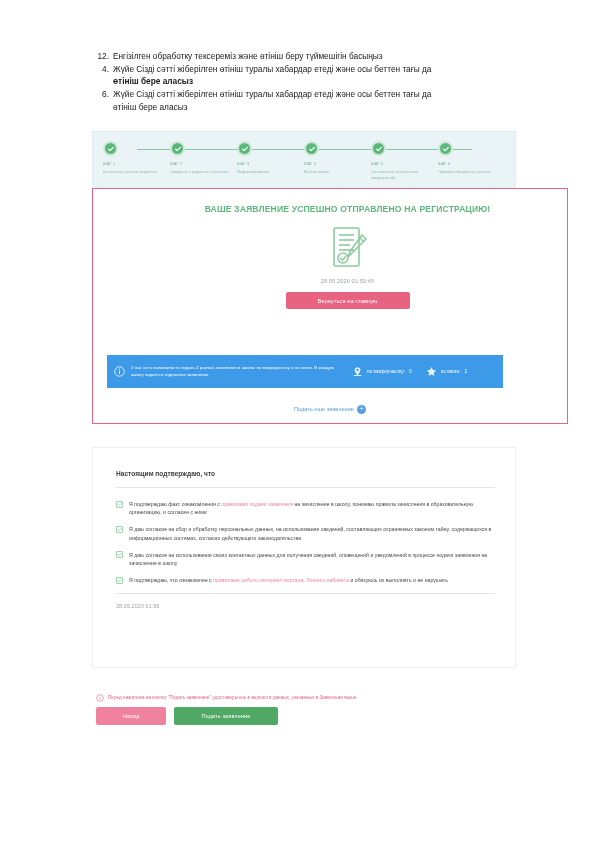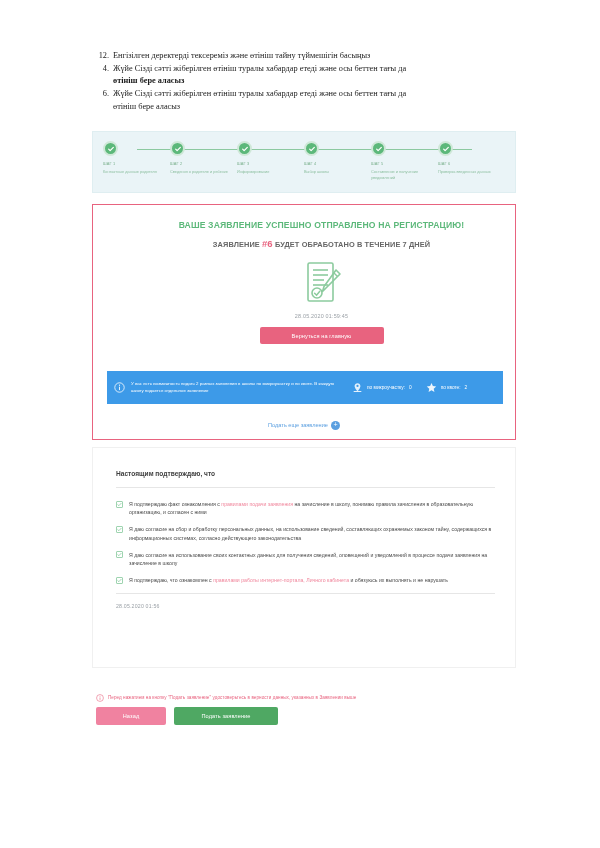--- a/index.html
+++ b/index.html
@@ -15,21 +15,20 @@
 
   .page { position: relative; width: 600px; height: 848px; }
 
   
   .instructions {
     position: absolute;
     left: 96px; top: 50px; width: 418px;
     font-size: 8.3px;
     line-height: 12.4px;
     color: #1a1a1a;
-    font-family: Liberation Serif, serif;
   }
   .instructions .item { display: flex; margin-bottom: 0.5px; }
   .instructions .num { width: 17px; flex: 0 0 17px; text-align: right; padding-right: 4px; }
   .instructions .txt { flex: 1 1 auto; }
   .instructions .txt b { font-weight: bold; }
 
   
   .stepper-panel {
     position: absolute;
     left: 92px; top: 131px; width: 424px; height: 62px;
@@ -68,21 +67,21 @@
   }
   .step .sdesc {
     font-size: 3.9px;
     color: #8cbf9f;
     line-height: 5.4px;
   }
 
   
   .success-panel {
     position: absolute;
-    left: 92px; top: 204px; width: 424px; height: 236px;
+    left: 92px; top: 188px; width: 476px; height: 236px;
     border: 1.2px solid #e8637f;
     background: #ffffff;
     padding-left: 35px;
   }
   .success-title {
     margin-top: 15px;
     text-align: center;
     font-size: 8.6px;
     font-weight: bold;
     color: #5cb87a;
@@ -246,21 +245,21 @@
   .btn-submit { width: 104px; background: #4fa863; }
 </style>
 </head>
 <body>
 
 <div class="page">
 
   <div class="instructions">
     <div class="item">
       <span class="num">12.</span>
-      <span class="txt"><span>Енгізілген деректерді тексереміз және өтініш тайну түймешігін басыңыз</span></span>
+      <span class="txt"><span>Енгізілген обработку тексереміз және өтініш беру түймешігін басыңыз</span></span>
     </div>
     <div class="item">
       <span class="num">4.</span>
       <span class="txt"><span>Жүйе Сізді сәтті жіберілген өтініш туралы хабардар етеді және осы беттен тағы да</span><br><b>өтініш бере аласыз</b></span>
     </div>
     <div class="item">
       <span class="num">6.</span>
       <span class="txt"><span>Жүйе Сізді сәтті жіберілген өтініш туралы хабардар етеді және осы беттен тағы да</span><br><span>өтініш бере аласыз</span></span>
     </div>
   </div>
@@ -358,25 +357,20 @@
         </div>
       </div>
 
     </div>
   </div>
 
   <div class="success-panel">
 
     <div class="success-title">ВАШЕ ЗАЯВЛЕНИЕ УСПЕШНО ОТПРАВЛЕНО НА РЕГИСТРАЦИЮ!</div>
 
-    <div class="success-sub">
-      <span>ЗАЯВЛЕНИЕ</span>
-      <span class="idnum">#6</span>
-      <span>БУДЕТ ОБРАБОТАНО В ТЕЧЕНИЕ 7 ДНЕЙ</span>
-    </div>
 
     <div class="cert-icon">
       <svg width="52" height="52" viewBox="0 0 52 52">
         <rect x="12" y="5" width="25" height="38" rx="1.5" fill="none" stroke="#8ccb9e" stroke-width="1.6"></rect>
         <line x1="17" y1="12" x2="32" y2="12" stroke="#8ccb9e" stroke-width="1.6"></line>
         <line x1="17" y1="17" x2="32" y2="17" stroke="#8ccb9e" stroke-width="1.6"></line>
         <line x1="17" y1="22" x2="28" y2="22" stroke="#8ccb9e" stroke-width="1.6"></line>
         <line x1="17" y1="27" x2="32" y2="27" stroke="#8ccb9e" stroke-width="1.6"></line>
         <circle cx="21" cy="35" r="5" fill="none" stroke="#8ccb9e" stroke-width="1.6"></circle>
         <path d="M18.6 35.2 L20.6 37.2 L23.8 33.2" fill="none" stroke="#8ccb9e" stroke-width="1.5" stroke-linecap="round"></path>

